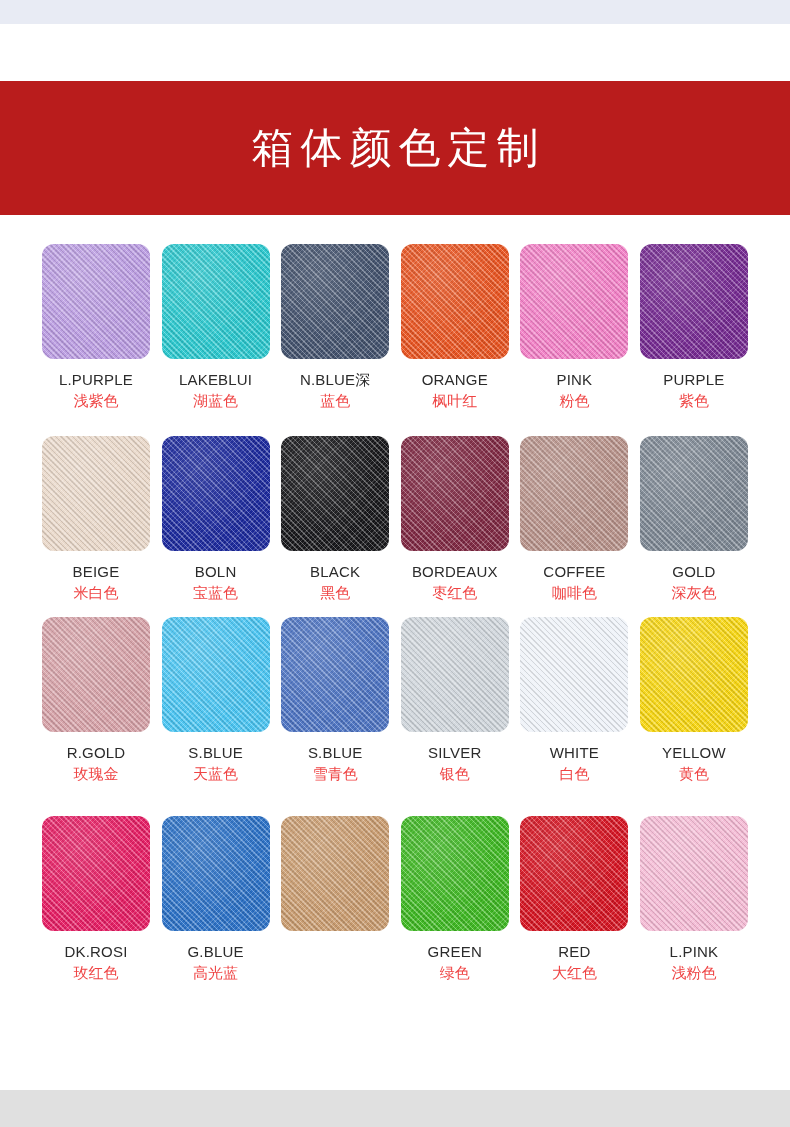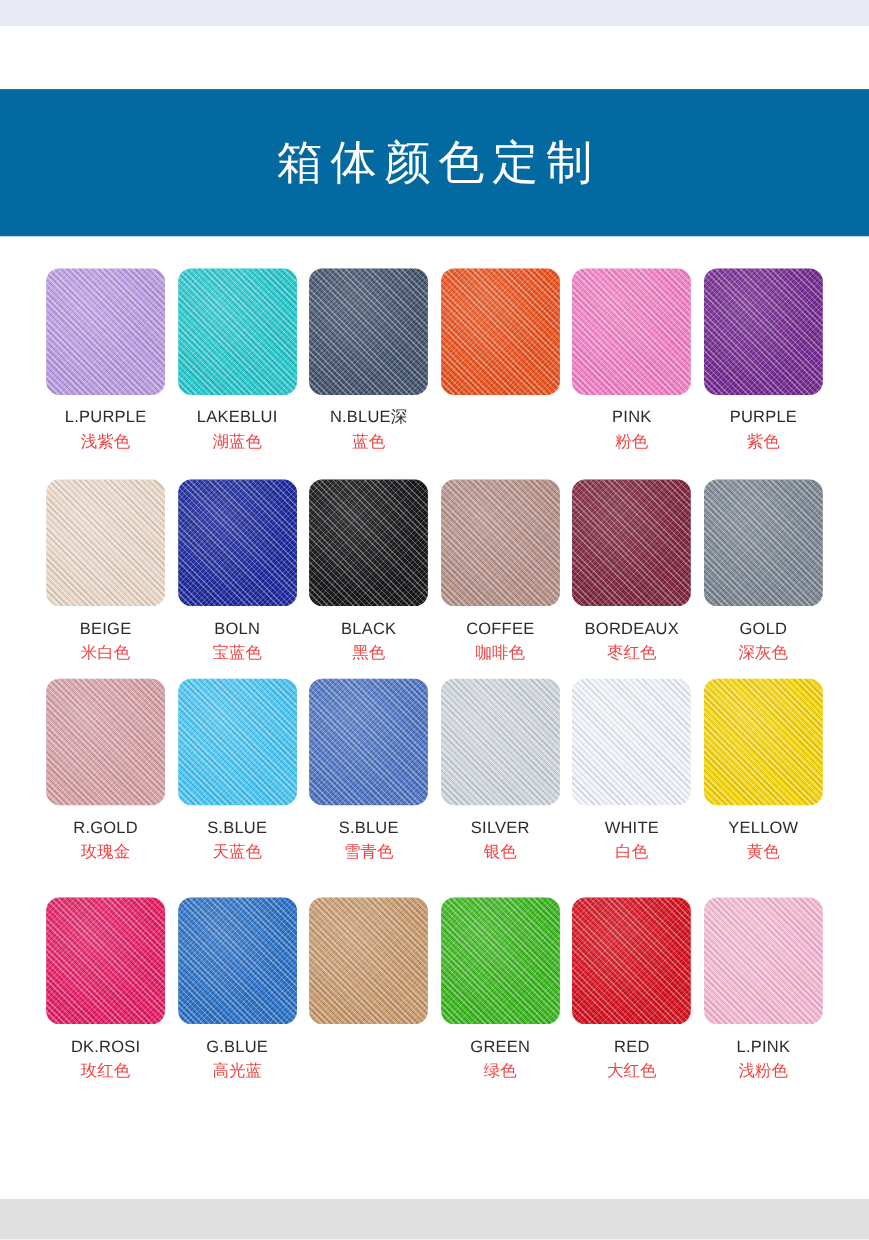--- a/index.html
+++ b/index.html
@@ -10,21 +10,21 @@
     position:relative; overflow:hidden;
   }
 
   
   .top-strip { width:790px; height:24px; background:#e8ebf4; }
   .white-gap { width:790px; height:57px; background:#ffffff; }
 
   
   .title-banner {
     width:790px; height:134px;
-    background:#0369a1;
+    background:#b91c1c;
     display:flex; align-items:center; justify-content:center;
   }
   .title-text {
     color:#ffffff;
     font-size:42px;
     font-weight:500;
     letter-spacing:7px;
     text-indent:7px;
     font-family:"DejaVu Sans","Liberation Sans",sans-serif;
     line-height:1;
@@ -137,20 +137,24 @@
       </div>
       <div class="swatch-cell">
         <div class="swatch-chip" style="background: rgb(65, 80, 107);"></div>
         <div class="swatch-labels">
           <div class="label-en">N.BLUE深</div>
           <div class="label-cn">蓝色</div>
         </div>
       </div>
       <div class="swatch-cell">
         <div class="swatch-chip" style="background: rgb(230, 82, 31);"></div>
+        <div class="swatch-labels">
+          <div class="label-en">ORANGE</div>
+          <div class="label-cn">枫叶红</div>
+        </div>
       </div>
       <div class="swatch-cell">
         <div class="swatch-chip" style="background: rgb(240, 126, 196);"></div>
         <div class="swatch-labels">
           <div class="label-en">PINK</div>
           <div class="label-cn">粉色</div>
         </div>
       </div>
       <div class="swatch-cell">
         <div class="swatch-chip" style="background: rgb(115, 40, 143);"></div>
@@ -177,31 +181,31 @@
         </div>
       </div>
       <div class="swatch-cell">
         <div class="swatch-chip" style="background: rgb(23, 23, 26);"></div>
         <div class="swatch-labels">
           <div class="label-en">BLACK</div>
           <div class="label-cn">黑色</div>
         </div>
       </div>
       <div class="swatch-cell">
+        <div class="swatch-chip" style="background: rgb(125, 39, 65);"></div>
+        <div class="swatch-labels">
+          <div class="label-en">BORDEAUX</div>
+          <div class="label-cn">枣红色</div>
+        </div>
+      </div>
+      <div class="swatch-cell">
         <div class="swatch-chip" style="background: rgb(181, 144, 136);"></div>
         <div class="swatch-labels">
           <div class="label-en">COFFEE</div>
           <div class="label-cn">咖啡色</div>
-        </div>
-      </div>
-      <div class="swatch-cell">
-        <div class="swatch-chip" style="background: rgb(125, 39, 65);"></div>
-        <div class="swatch-labels">
-          <div class="label-en">BORDEAUX</div>
-          <div class="label-cn">枣红色</div>
         </div>
       </div>
       <div class="swatch-cell">
         <div class="swatch-chip" style="background: rgb(123, 133, 145);"></div>
         <div class="swatch-labels">
           <div class="label-en">GOLD</div>
           <div class="label-cn">深灰色</div>
         </div>
       </div>
     </div>

